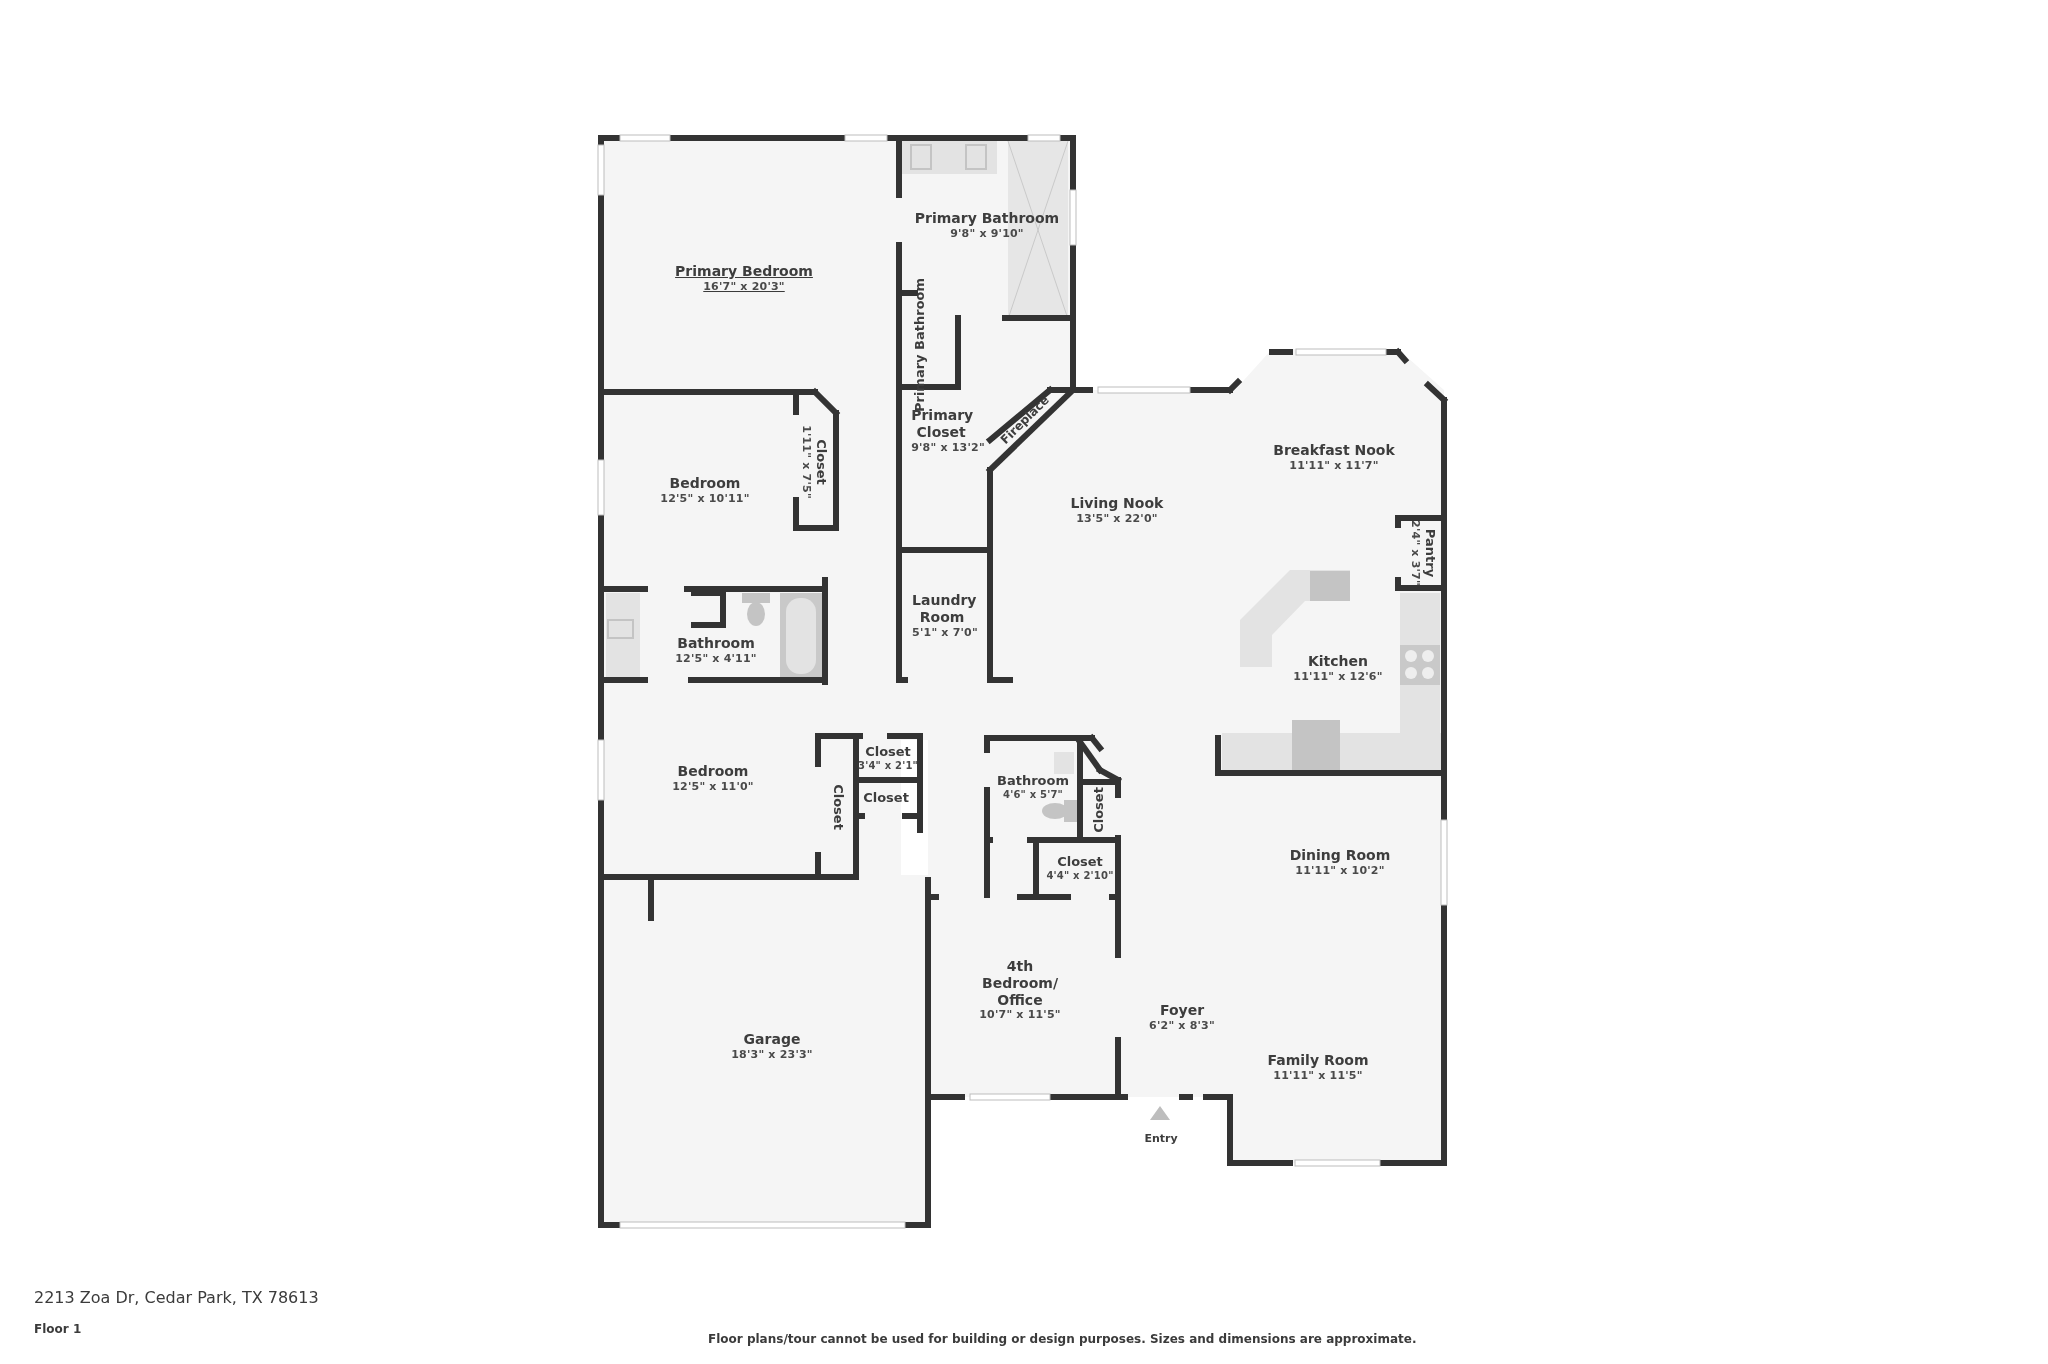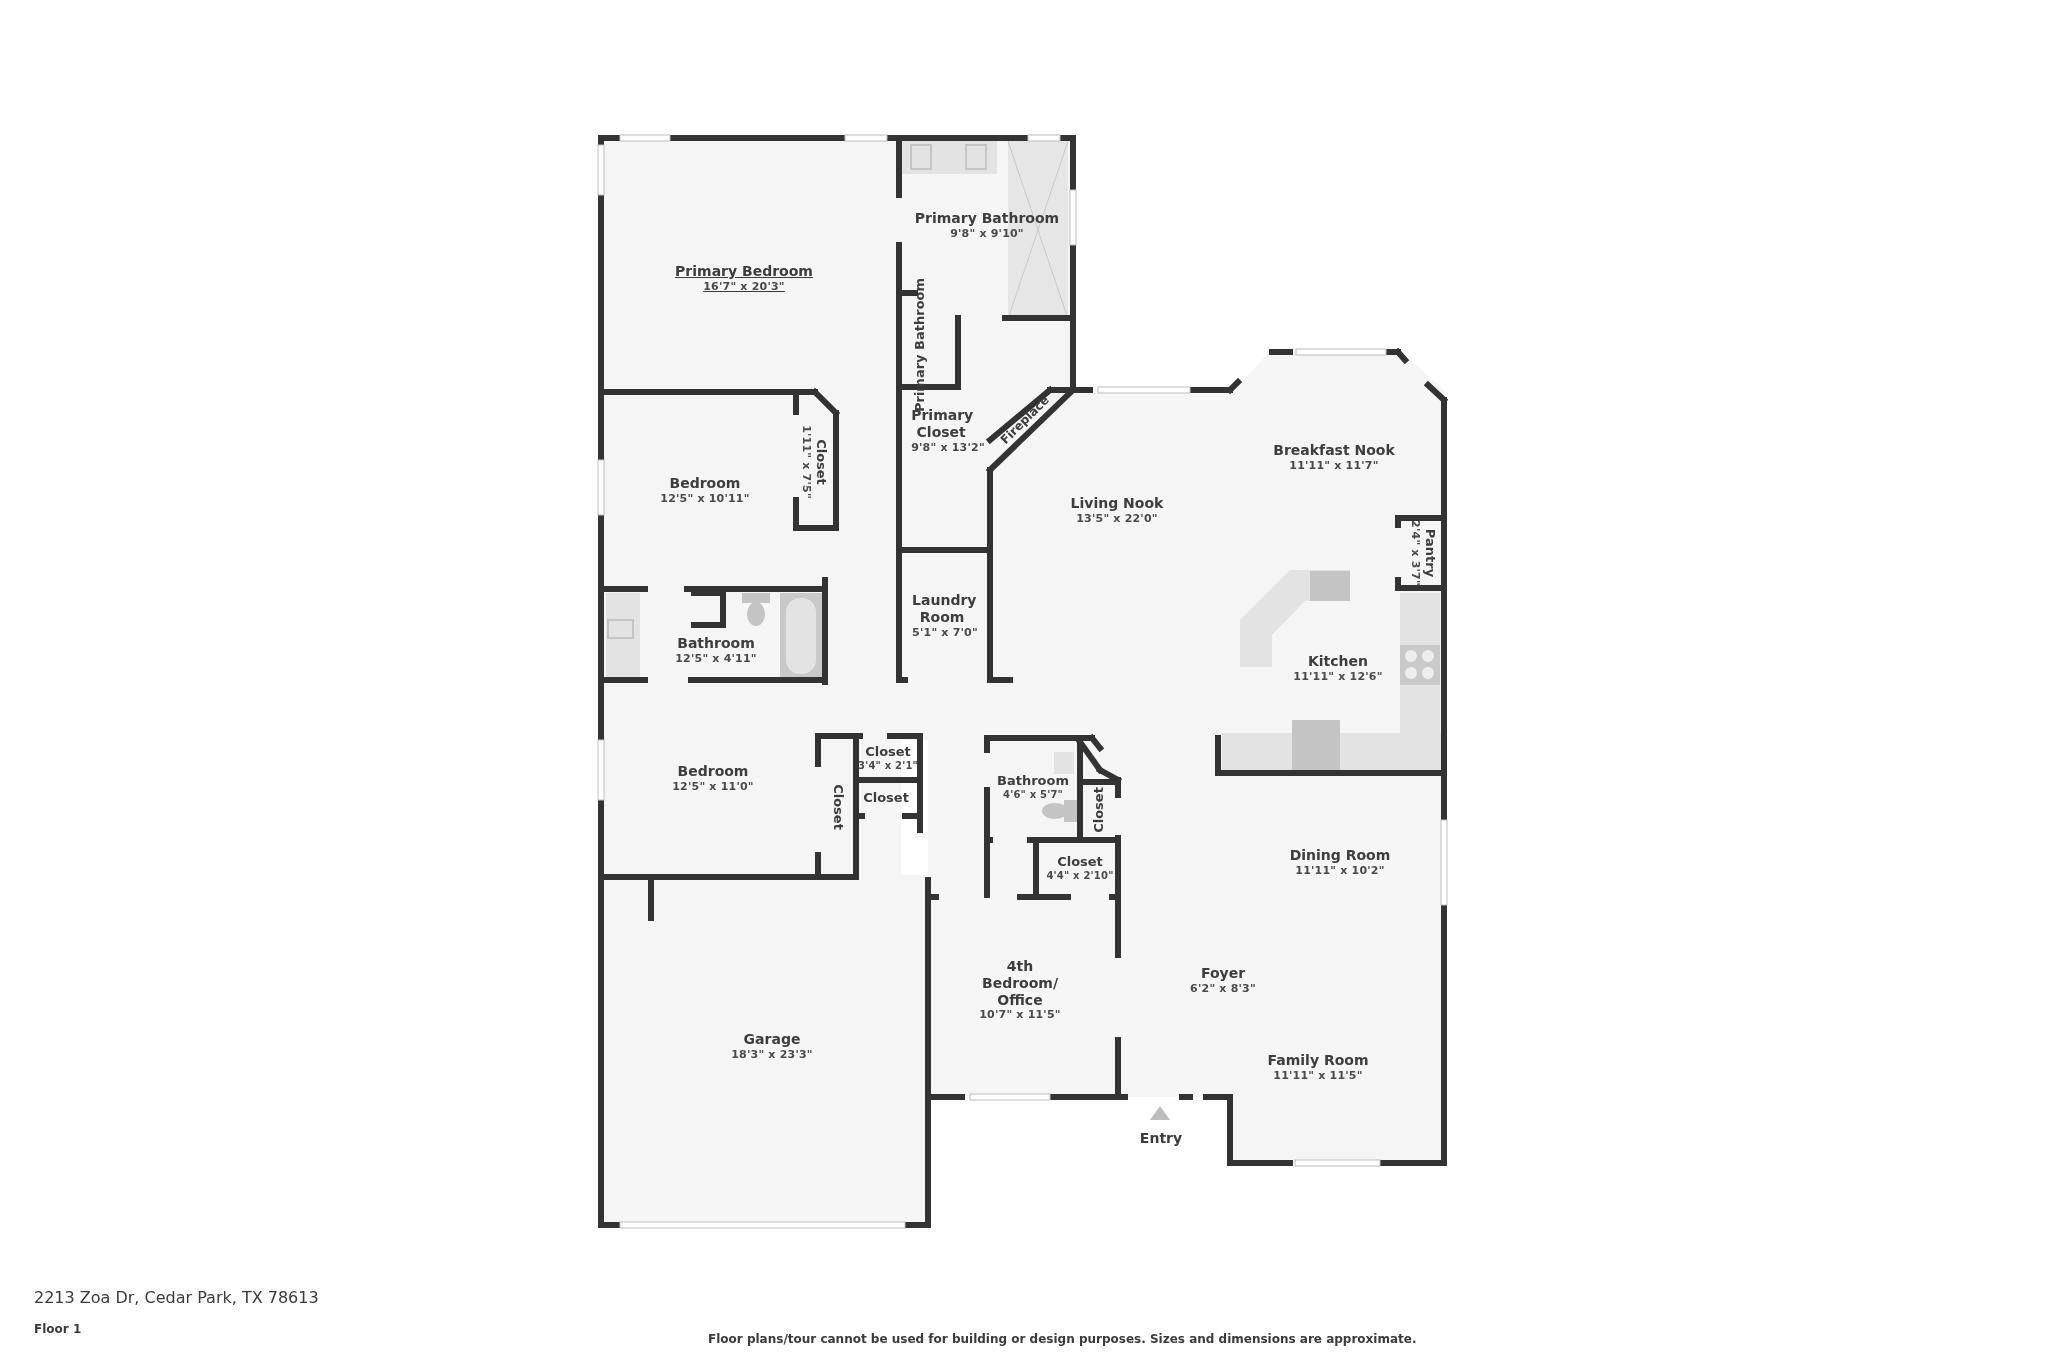--- a/index.html
+++ b/index.html
@@ -7,21 +7,21 @@
   #plan { position: absolute; left: 0; top: 0; width: 2048px; height: 1364px; }
   .room-label { position: absolute; transform: translate(-50%, -50%); text-align: center; white-space: nowrap; line-height: 1.2; }
   .room-name { font-size: 14px; font-weight: bold; color: #3d3d3d; display: block; }
   .room-dim { font-size: 11px; font-weight: bold; color: #4a4a4a; display: block; letter-spacing: 0.2px; }
   .rot-90 { transform: translate(-50%, -50%) rotate(90deg); }
   .rot-n90 { transform: translate(-50%, -50%) rotate(-90deg); }
   .rot-n45 { transform: translate(-50%, -50%) rotate(-45deg); }
   .footer-address { position: absolute; left: 34px; top: 1288px; font-size: 16px; font-weight: normal; color: #3b3b3b; }
   .footer-floor { position: absolute; left: 34px; top: 1322px; font-size: 12px; font-weight: bold; color: #3b3b3b; }
   .footer-disclaimer { position: absolute; left: 708px; top: 1332px; font-size: 12px; font-weight: bold; color: #3b3b3b; }
-  .entry-label { position: absolute; transform: translate(-50%, -50%); font-size: 14px; font-weight: bold; color: #3d3d3d; }
+  .entry-label { position: absolute; transform: translate(-50%, -50%); font-size: 11px; font-weight: bold; color: #3d3d3d; }
 </style>
 </head>
 <body>
 
 <svg id="plan" viewBox="0 0 2048 1364" xmlns="http://www.w3.org/2000/svg">
 
   <g fill="#f5f5f5" stroke="none">
     <rect x="601" y="136" width="472" height="258"></rect>
     <rect x="601" y="390" width="300" height="490"></rect>
     <polygon points="897,390 990,390 1235,390 1272,349 1398,349 1444,390 1444,1163 1230,1163 1230,1097 1115,1097 1115,895 928,895 928,740 897,740"></polygon>
@@ -262,21 +262,21 @@
   <span class="room-dim" style="font-size:10px;">4'4" x 2'10"</span>
 </div>
 <div class="room-label" style="left:1340px; top:862px;">
   <span class="room-name">Dining Room</span>
   <span class="room-dim">11'11" x 10'2"</span>
 </div>
 <div class="room-label" style="left:1020px; top:990px;">
   <span class="room-name" style="white-space:normal; width:100px;">4th Bedroom/ Office</span>
   <span class="room-dim">10'7" x 11'5"</span>
 </div>
-<div class="room-label" style="left:1182px; top:980px;margin-left:41px;">
+<div class="room-label" style="left:1182px; top:1017px;">
   <span class="room-name">Foyer</span>
   <span class="room-dim">6'2" x 8'3"</span>
 </div>
 <div class="room-label" style="left:1318px; top:1038px;margin-top:29px;">
   <span class="room-name">Family Room</span>
   <span class="room-dim">11'11" x 11'5"</span>
 </div>
 <div class="room-label" style="left:772px; top:1046px;">
   <span class="room-name">Garage</span>
   <span class="room-dim">18'3" x 23'3"</span>

